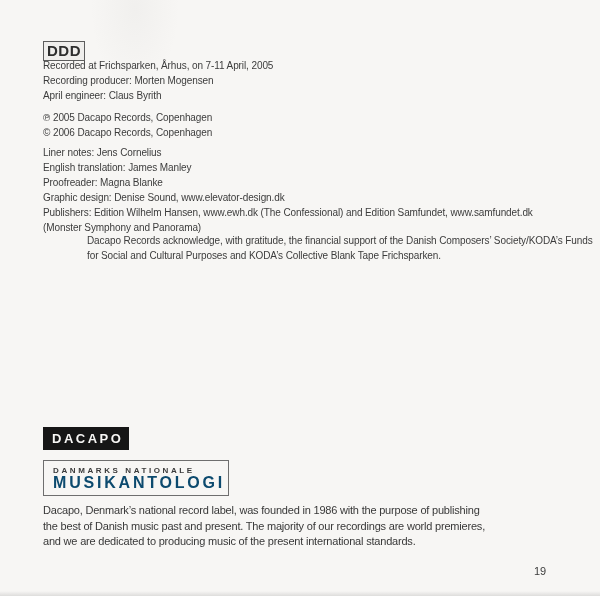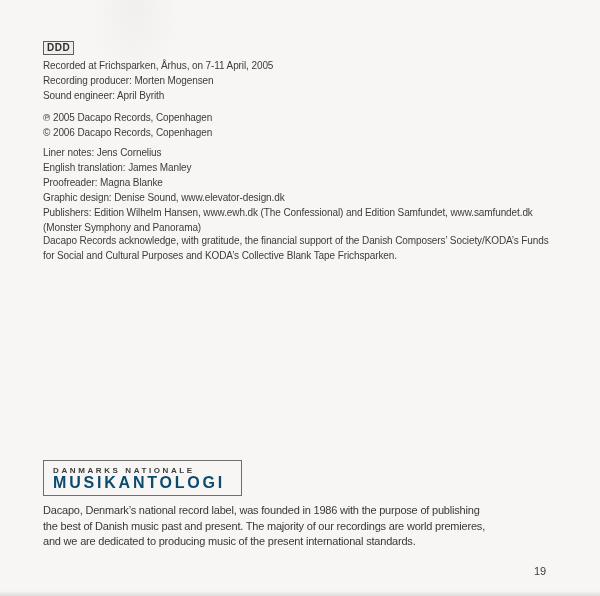--- a/index.html
+++ b/index.html
@@ -32,44 +32,44 @@
     letter-spacing:-0.1px;
     color:#3c3c3c;
     white-space:nowrap;
   }
   .ddd-badge{
     top:41px;
     display:inline-block;
     border:1px solid #5d5d5d;
     background:#efeeec;
     padding:0px 3px 1px 3px;
-    font-size:10px;
+    font-size:15px;
     font-weight:bold;
     letter-spacing:0.5px;
     color:#2e2e2e;
   }
   .credits-recording{top:58px;}
   .copyright-block{top:110px;}
   .credits-production{top:145px;}
-  .acknowledgement{top:233px;}
+  .acknowledgement{top:233px;margin-left:44px;}
   .dacapo-logo{
     top:427px;
     display:inline-block;
     background:#161616;
     color:#f7f6f4;
     font-size:13px;
     font-weight:bold;
     letter-spacing:2.5px;
     padding:4px 6px 4px 9px;
   }
   .anthology-box{
     top:460px;
     display:inline-block;
     border:1px solid #6e6e6e;
-    padding:4px 16px 5px 9px;
+    padding:4px 3px 5px 9px;
     background:transparent;
   }
   .anthology-line1{
     font-size:8px;
     font-weight:bold;
     letter-spacing:2.6px;
     color:#3a3a3a;
     line-height:11px;
     white-space:nowrap;
   }
@@ -99,21 +99,21 @@
 </head>
 <body>
 
 <div class="page">
 
   <div class="block ddd-badge">DDD</div>
 
   <div class="block small credits-recording">
     <div>Recorded at Frichsparken, Århus, on 7-11 April, 2005</div>
     <div>Recording producer: Morten Mogensen</div>
-    <div>Sound engineer: April Byrith</div>
+    <div>April engineer: Claus Byrith</div>
   </div>
 
   <div class="block small copyright-block">
     <div>℗ 2005 Dacapo Records, Copenhagen</div>
     <div>© 2006 Dacapo Records, Copenhagen</div>
   </div>
 
   <div class="block small credits-production">
     <div>Liner notes: Jens Cornelius</div>
     <div>English translation: James Manley</div>
@@ -121,20 +121,21 @@
     <div>Graphic design: Denise Sound, www.elevator-design.dk</div>
     <div>Publishers: Edition Wilhelm Hansen, www.ewh.dk (The Confessional) and Edition Samfundet, www.samfundet.dk</div>
     <div>(Monster Symphony and Panorama)</div>
   </div>
 
   <div class="block small acknowledgement">
     <div>Dacapo Records acknowledge, with gratitude, the financial support of the Danish Composers’ Society/KODA’s Funds</div>
     <div>for Social and Cultural Purposes and KODA’s Collective Blank Tape Frichsparken.</div>
   </div>
 
+  <div class="block dacapo-logo">DACAPO</div>
 
   <div class="block anthology-box">
     <div class="anthology-line1">DANMARKS NATIONALE</div>
     <div class="anthology-line2">MUSIKANTOLOGI</div>
   </div>
 
   <div class="block about-paragraph">
     <div>Dacapo, Denmark’s national record label, was founded in 1986 with the purpose of publishing</div>
     <div>the best of Danish music past and present. The majority of our recordings are world premieres,</div>
     <div>and we are dedicated to producing music of the present international standards.</div>

